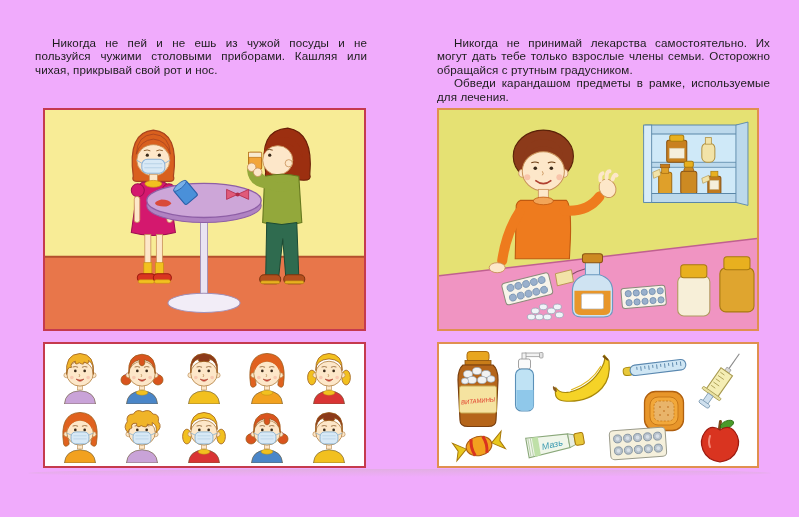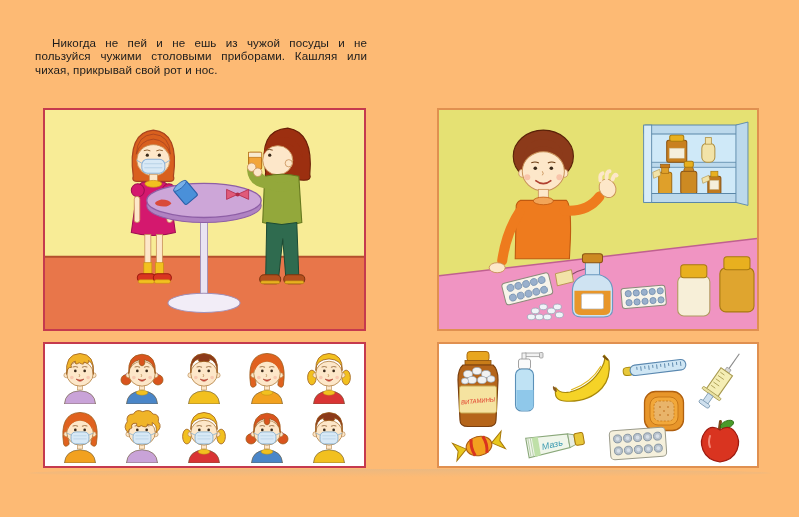--- a/index.html
+++ b/index.html
@@ -2,21 +2,21 @@
 <html><head>
 <meta charset="utf-8">
 <style>
   * { box-sizing: border-box; }
   html, body { margin: 0; padding: 0; }
   body {
     width: 799px; height: 517px;
     font-family: "Liberation Sans", sans-serif;
     background: #ffffff;
   }
-  .sheet { position: relative; width: 799px; height: 517px; background: #fdba74; overflow: hidden; }
+  .sheet { position: relative; width: 799px; height: 517px; background: #f0abfc; overflow: hidden; }
 
   .text-block { position: absolute; color: #1c1c1c; }
   #text-left  { left: 35px; top: 36px; width: 332px; }
   #text-right { left: 437px; top: 36px; width: 333px; }
   .para {
     margin: 0;
     font-size: 11.6px;
     line-height: 13.4px;
     text-align: justify;
     text-indent: 17px;
@@ -324,20 +324,24 @@
     <path d="M20.5,24.5 Q24,23 27.5,24.8 M32.5,24.8 Q36,23 39.5,24.5" fill="none" stroke="#8a5a2a" stroke-width="1"></path>
     <rect x="18.5" y="32" width="23" height="15.5" rx="6" fill="#d8e9f6" stroke="#7aa8cc" stroke-width="1"></rect>
             <path d="M21.5,37 H38.5 M21.5,41 H38.5" stroke="#aac8e0" stroke-width="0.7"></path>
             <path d="M18.5,36 L13,33.5 M41.5,36 L47,33.5" stroke="#7aa8cc" stroke-width="0.9"></path>
     <path d="M13,32 Q10,8 30,7 Q50,8 47,32 Q47,17 37,14 Q39,19 30,17 Q21,19 23,14 Q13,17 13,32 Z" fill="#8c3a1a" stroke="#9a5a18" stroke-width="1"></path>
   </svg>
         </div>
       </div>
   </div>
 
+  <div class="text-block" id="text-right">
+    <p class="para">Никогда не принимай лекарства самостоятельно. Их могут дать тебе только взрослые члены семьи. Осторожно обращайся с ртутным градусником.</p>
+    <p class="para">Обведи карандашом предметы в рамке, используемые для лечения.</p>
+  </div>
 
   <div class="frame" id="frame-right-main">
     <svg class="scene" viewBox="0 0 317 218" preserveAspectRatio="none">
       <rect width="317" height="218" fill="#e5e173"></rect>
       <path d="M0,165 L317,128 L317,218 L0,218 Z" fill="#f094c2"></path>
       <path d="M0,165 L317,128" stroke="#c06090" stroke-width="1.5" fill="none"></path>
 
       <g>
         <rect x="210" y="22" width="88" height="62" fill="#cfe9f8" stroke="#5a87a8"></rect>
         <rect x="210" y="52" width="88" height="5" fill="#bcd9ec" stroke="#5a87a8" stroke-width="0.8"></rect>

